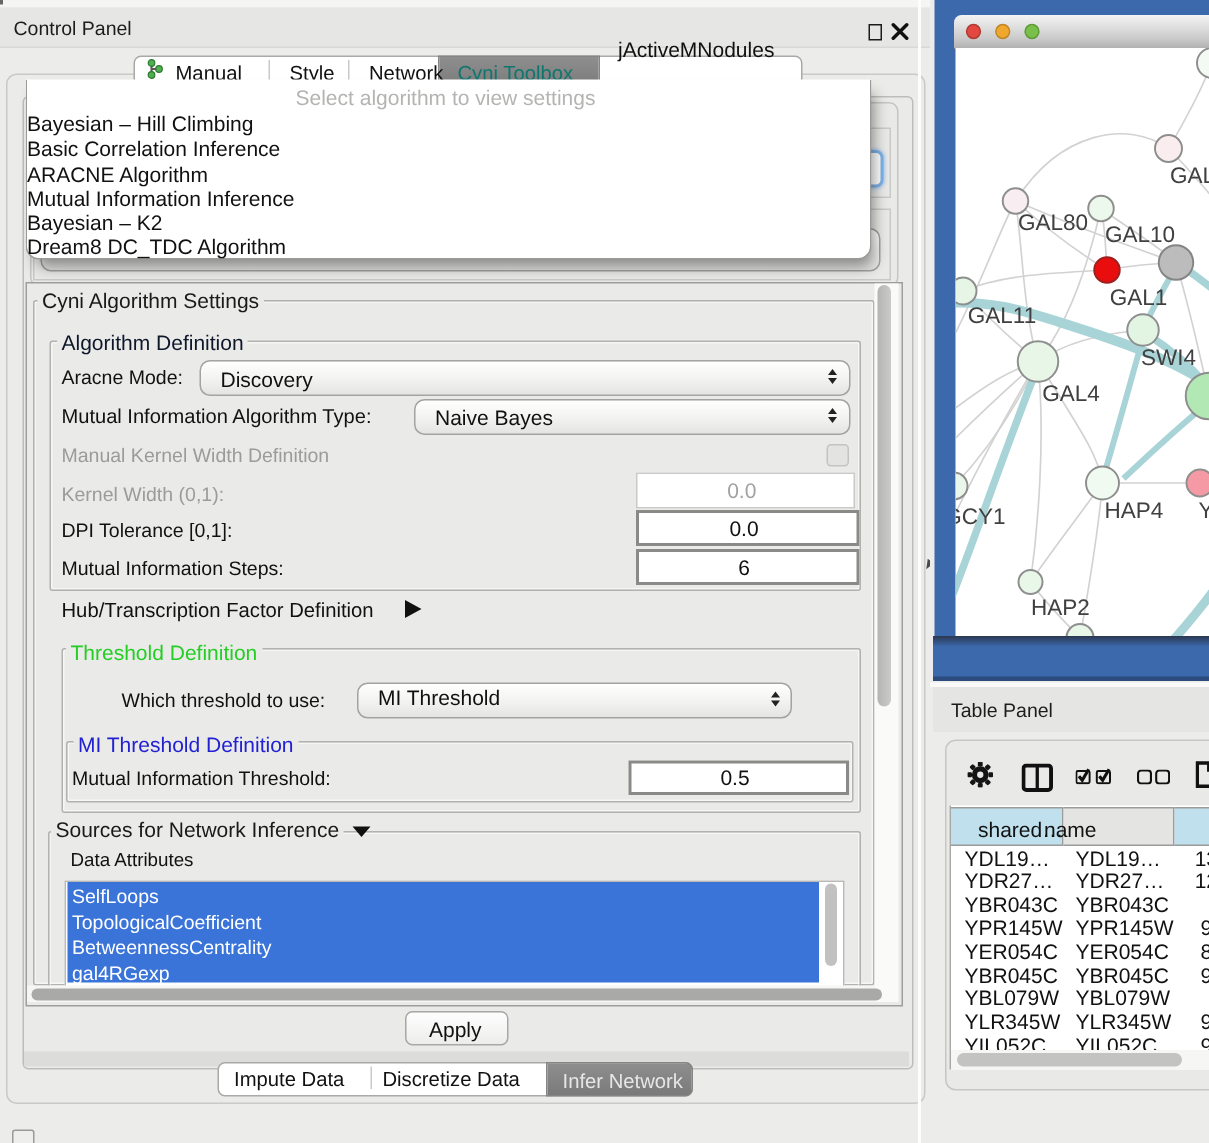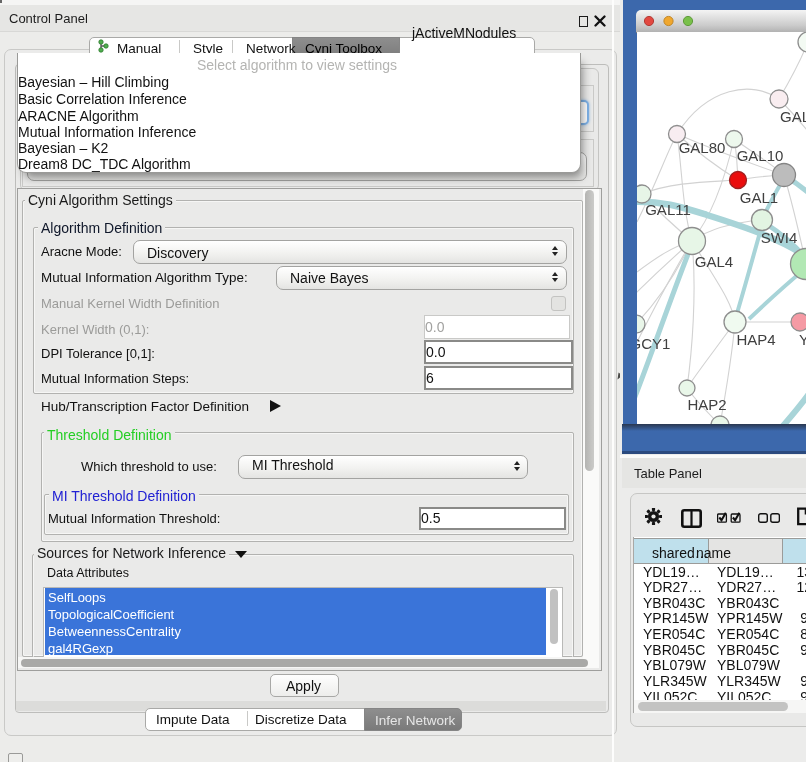--- a/index.html
+++ b/index.html
@@ -2,21 +2,21 @@
 <html><head><meta charset="utf-8">
 <style>
 html,body{margin:0;padding:0}
 body{width:806px;height:762px;background:#ececea;font-family:"Liberation Sans",sans-serif;position:relative;overflow:hidden}
 .ab{position:absolute}
 .lbl{position:absolute;font-size:13px;color:#111;white-space:nowrap}
 .b{font-weight:normal}
 .gray{color:#9b9b99}
 .combo{position:absolute;border:1px solid #a3a3a1;border-radius:7px;background:linear-gradient(#ffffff,#f2f2f0 55%,#e4e4e2);box-shadow:inset 0 1px 0 #fff}
 .carr{position:absolute;width:0;height:0;border-left:3.5px solid transparent;border-right:3.5px solid transparent}
-.fld{position:absolute;background:#fff;font-size:14px;text-align:left;white-space:nowrap}
+.fld{position:absolute;background:#fff;font-size:14px;text-align:center;white-space:nowrap}
 .grp{position:absolute;border:1px solid #b2b2b0;border-radius:2px;box-shadow:inset 0 0 0 1px rgba(255,255,255,.55)}
 .gtit{position:absolute;font-size:14px;background:#eaeae9;padding:0 3px;white-space:nowrap}
 </style></head>
 <body>
 
 <div class="ab" style="left:0;top:0;width:620px;height:762px;background:#ececea"></div>
 <div class="ab" style="left:0;top:0;width:620px;height:5px;background:#f5f5f4"></div>
 <div class="ab" style="left:0;top:0;width:2px;height:3px;background:#666"></div>
 
 <div class="ab" style="left:0;top:5px;width:620px;height:26px;background:#e6e6e4;border-bottom:1px solid #d8d8d6"></div>
@@ -36,21 +36,21 @@
 <div class="ab" style="left:232px;top:40px;width:1px;height:16px;background:#c9c9c7"></div>
 <svg class="ab" style="left:98px;top:39px" width="12" height="14" viewBox="0 0 12 14">
     <path d="M3 3 L3 11 M3 7 L8 7" stroke="#5a5a5a" stroke-width="1.4" fill="none"></path>
     <circle cx="3" cy="3" r="2.2" fill="#4fae4f" stroke="#2c7a2c" stroke-width=".8"></circle>
     <circle cx="8" cy="7" r="2.2" fill="#4fae4f" stroke="#2c7a2c" stroke-width=".8"></circle>
     <circle cx="3" cy="11" r="2.2" fill="#4fae4f" stroke="#2c7a2c" stroke-width=".8"></circle>
   </svg>
 <div class="lbl" style="left:117px;top:41px;font-size:13.5px">Manual</div>
 <div class="lbl" style="left:193px;top:41px;font-size:13.5px">Style</div>
 <div class="lbl" style="left:246px;top:41px;font-size:13.5px">Network</div>
-<div class="lbl" style="left:305px;top:41px;font-size:13.5px;color:#000000">Cyni Toolbox</div>
+<div class="lbl" style="left:305px;top:41px;font-size:13.5px;color:#0f766e">Cyni Toolbox</div>
 <div class="lbl" style="left:412px;top:25px;font-size:14px">jActiveMNodules</div>
 
 <div class="ab" style="left:20px;top:68px;width:577px;height:121px;background:#e9e9e8;border:1px solid #c5c5c3;border-radius:6px"></div>
 <div class="ab" style="left:22px;top:85px;width:570px;height:45px;border:1px solid #c9c9c7"></div>
 <div class="ab" style="left:27px;top:100px;width:558px;height:21px;background:#fff;border:2px solid #7fb2e7;border-radius:5px;box-shadow:0 0 3px #8cb9e8"></div>
 <div class="ab" style="left:22px;top:139px;width:570px;height:46px;border:1px solid #c9c9c7"></div>
 <div class="combo" style="left:27px;top:152px;width:558px;height:27px"></div>
 
 <div class="ab" style="left:17px;top:188px;width:583px;height:481px;background:#eaeae9;border:1px solid #9e9e9c"></div>
 <div class="grp" style="left:22px;top:200px;width:559px;height:455px"></div>

